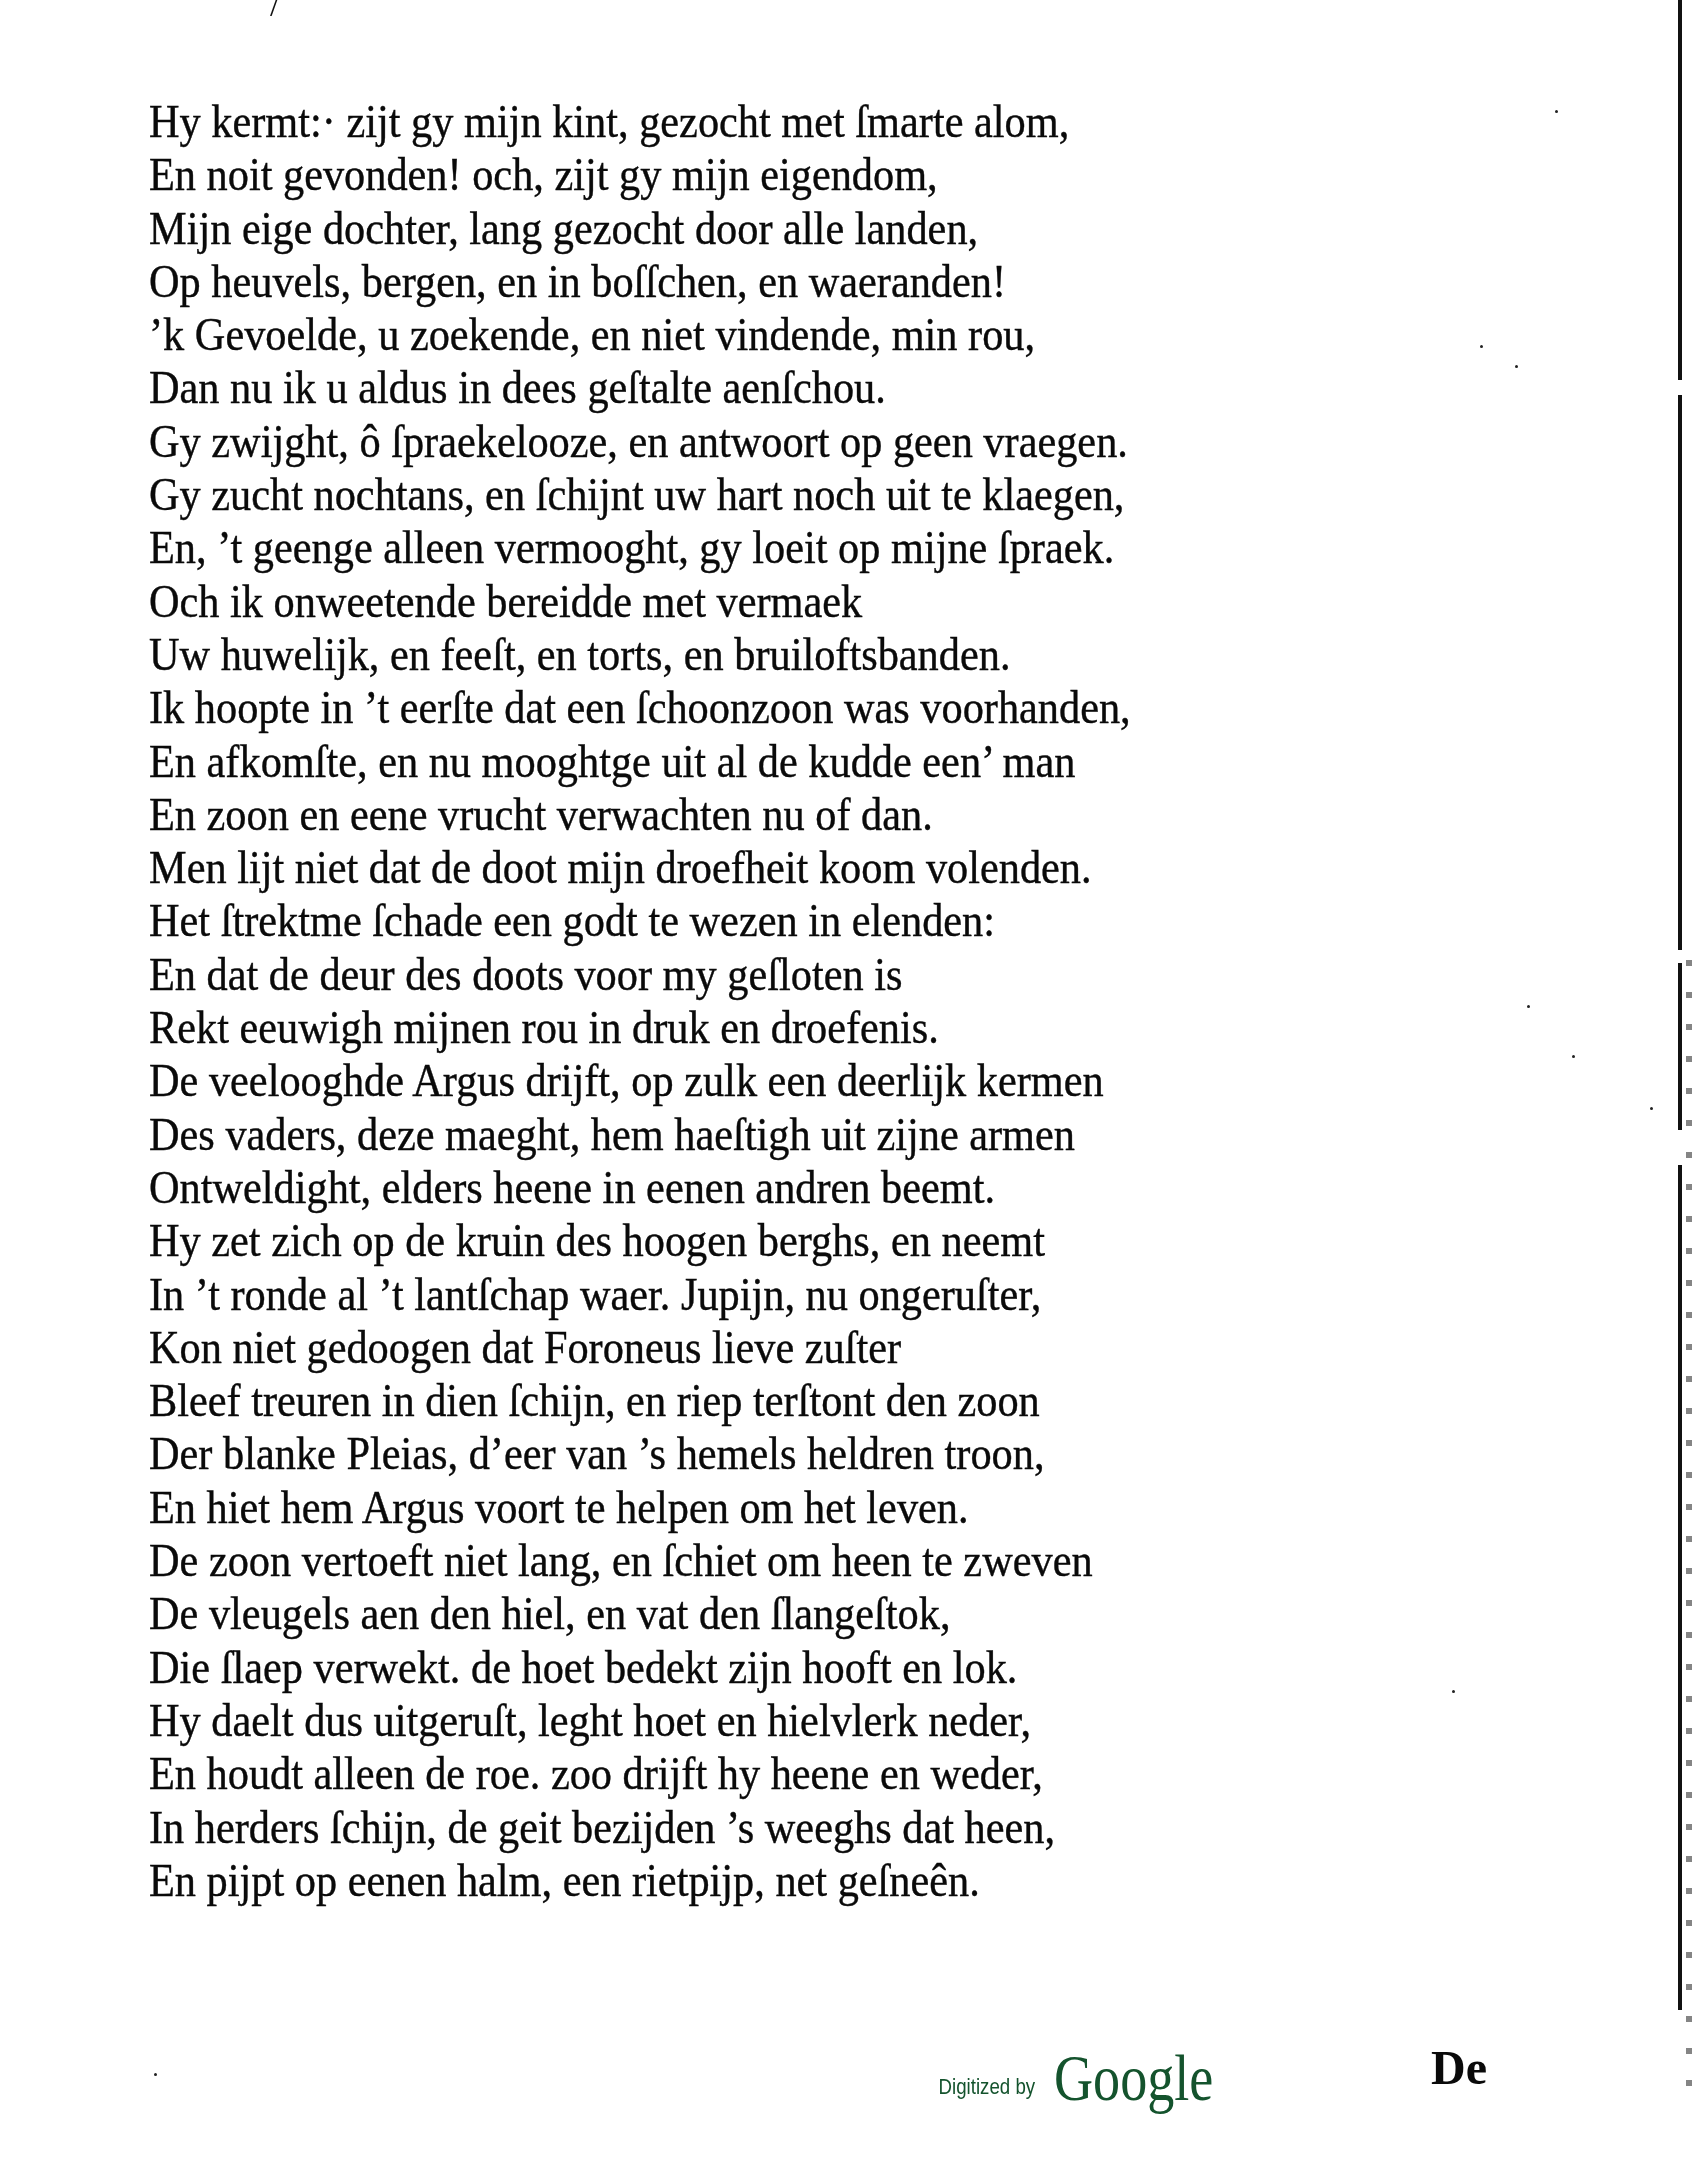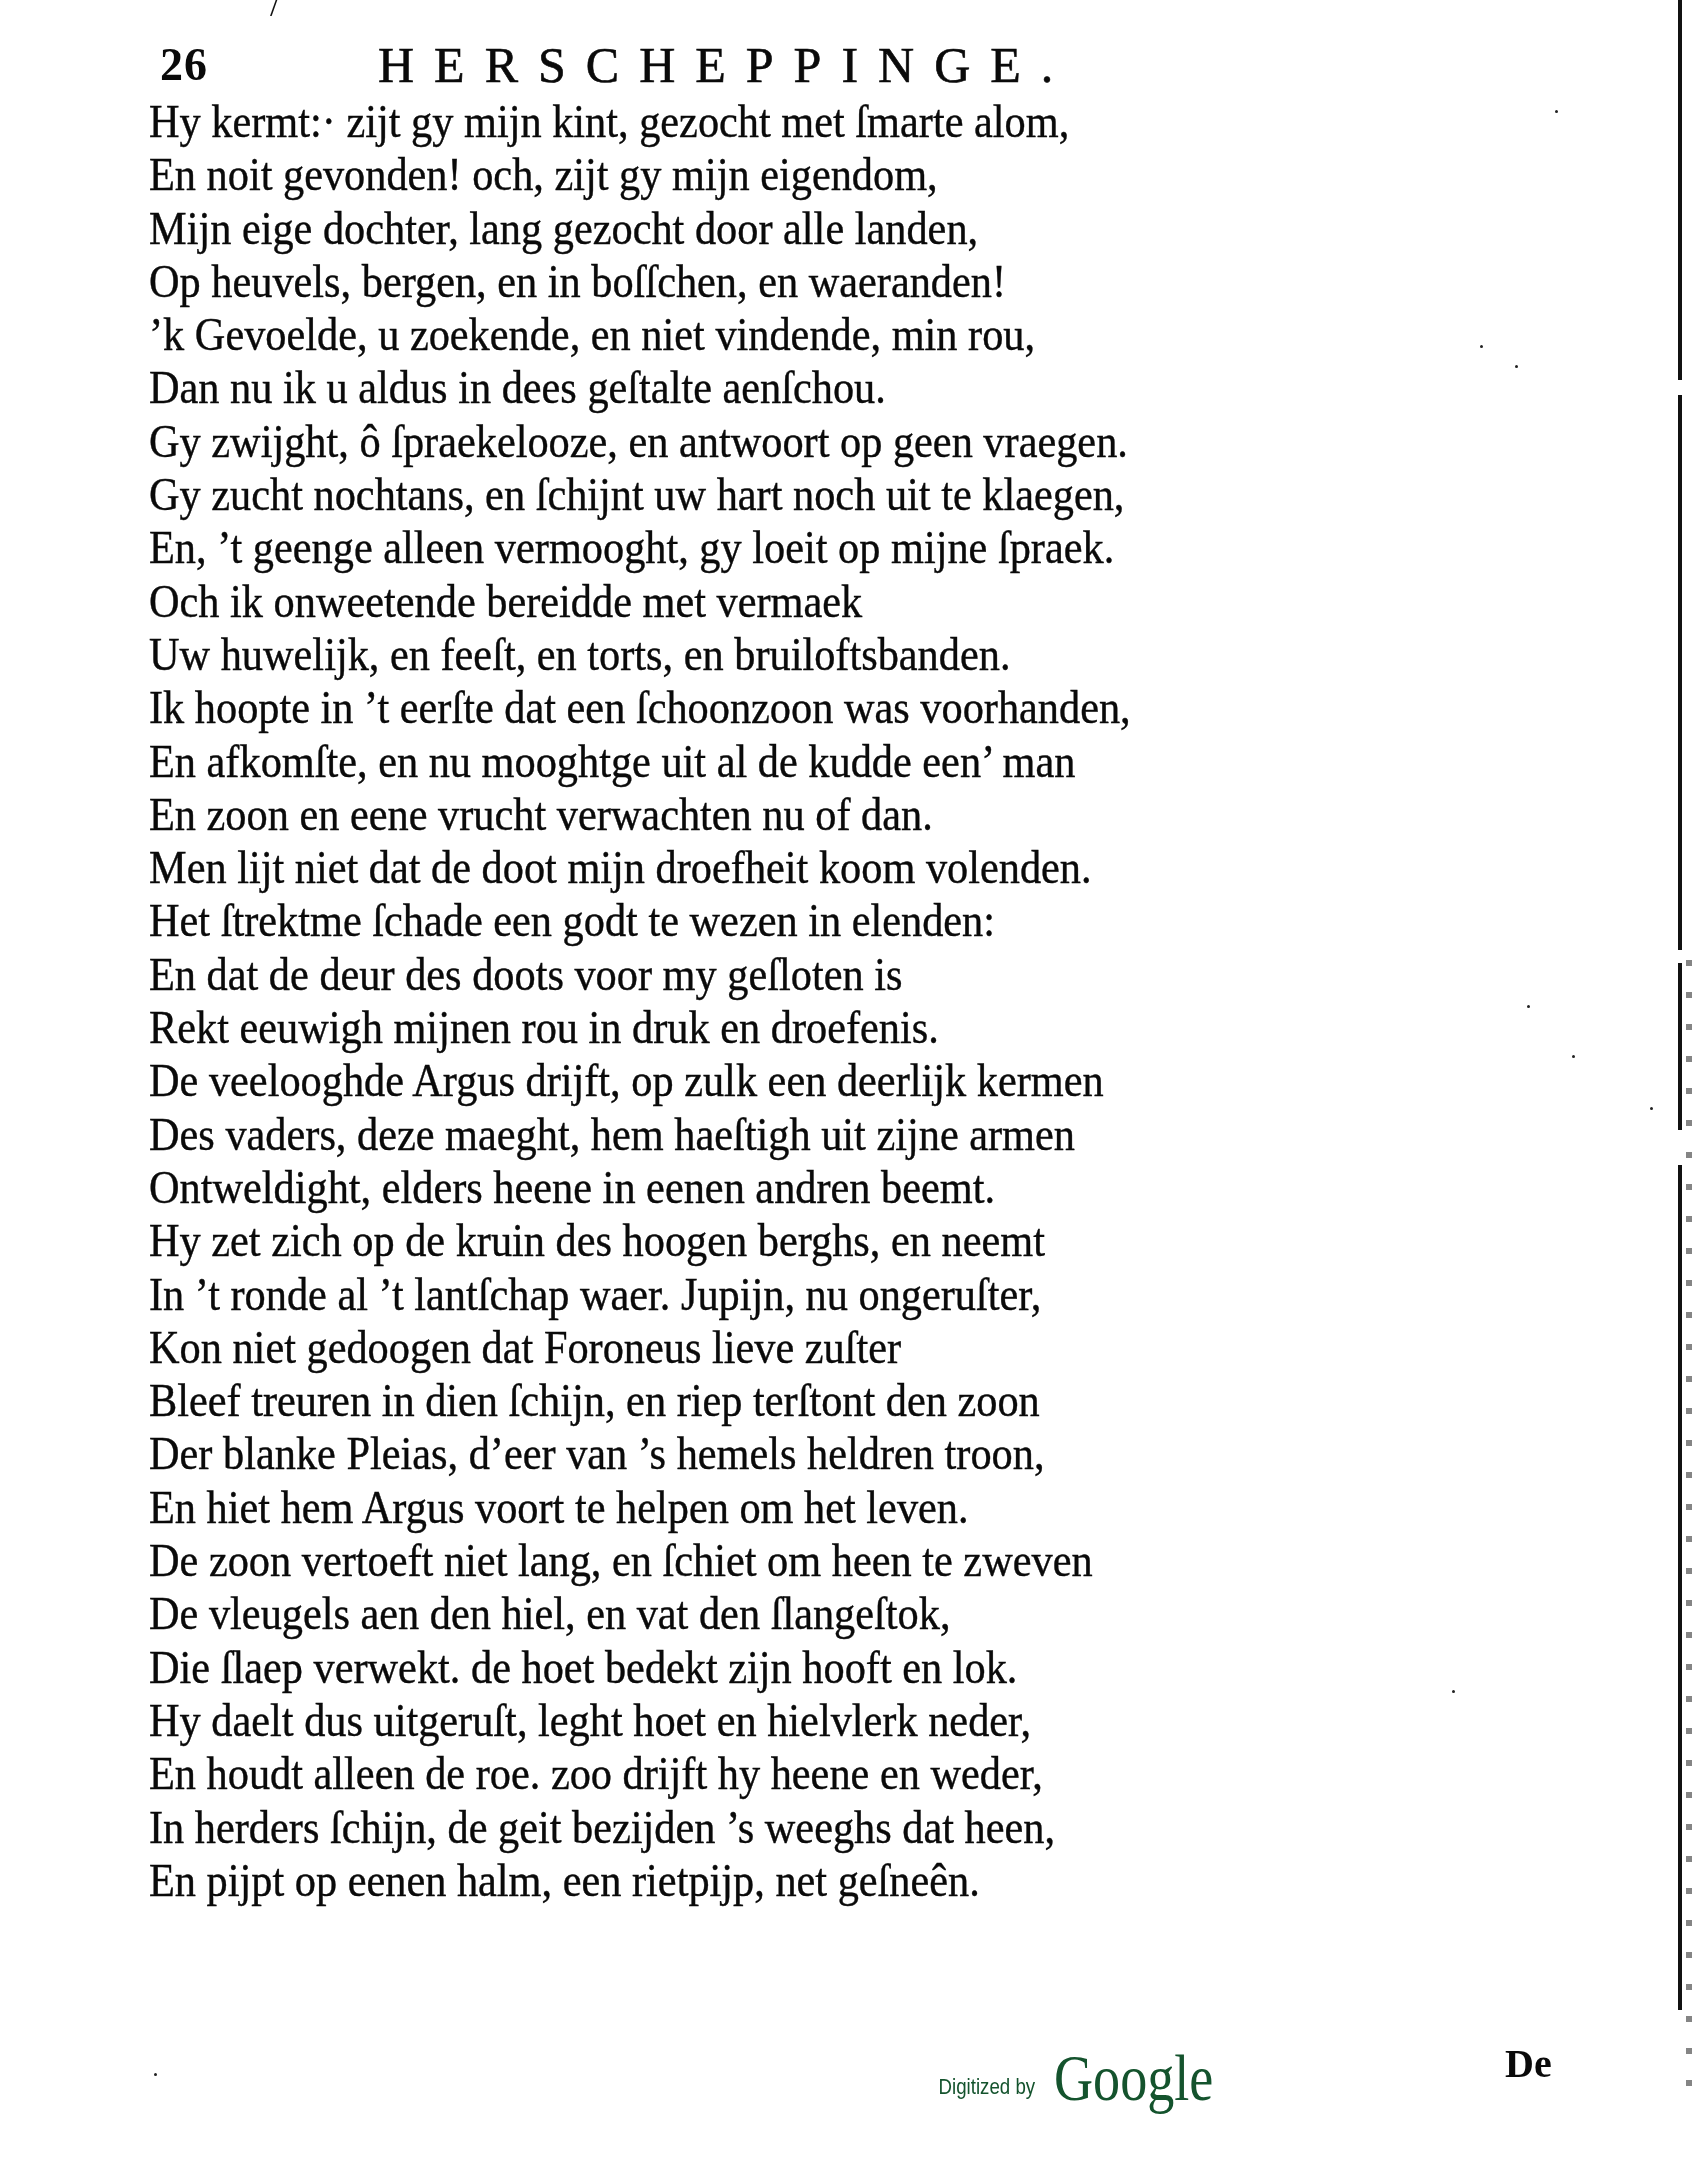--- a/index.html
+++ b/index.html
@@ -62,23 +62,23 @@
       height: 53.3px;
       line-height: 53.3px;
       font-size: 46px;
       white-space: nowrap;
       -webkit-text-stroke: 0.4px #0a0a0a;
       transform: scaleX(0.92);
       transform-origin: left center;
     }
     .catchword {
       position: absolute;
-      left: 1505px;
+      left: 1431px;
       top: 2040px;
-      font-size: 40px;
+      font-size: 48px;
       font-weight: bold;
     }
     .watermark {
       position: absolute;
       left: 930px;
       top: 2040px;
       color: #14532d;
       white-space: nowrap;
     }
     .watermark .small {
@@ -128,24 +128,20 @@
       border-radius: 50%;
     }
   </style>
 </head>
 <body>
 
 <div class="page">
 
   <div class="corner-mark">/</div>
 
-  <div class="running-head">
-    <span class="page-number">26</span>
-    <span class="running-title">HERSCHEPPINGE.</span>
-  </div>
 
   <div class="verse">
     <div class="verse-line">Hy kermt:· zijt gy mijn kint, gezocht met ſmarte alom,</div>
     <div class="verse-line">En noit gevonden! och, zijt gy mijn eigendom,</div>
     <div class="verse-line">Mijn eige dochter, lang gezocht door alle landen,</div>
     <div class="verse-line">Op heuvels, bergen, en in boſſchen, en waeranden!</div>
     <div class="verse-line">’k Gevoelde, u zoekende, en niet vindende, min rou,</div>
     <div class="verse-line">Dan nu ik u aldus in dees geſtalte aenſchou.</div>
     <div class="verse-line">Gy zwijght, ô ſpraekelooze, en antwoort op geen vraegen.</div>
     <div class="verse-line">Gy zucht nochtans, en ſchijnt uw hart noch uit te klaegen,</div>

